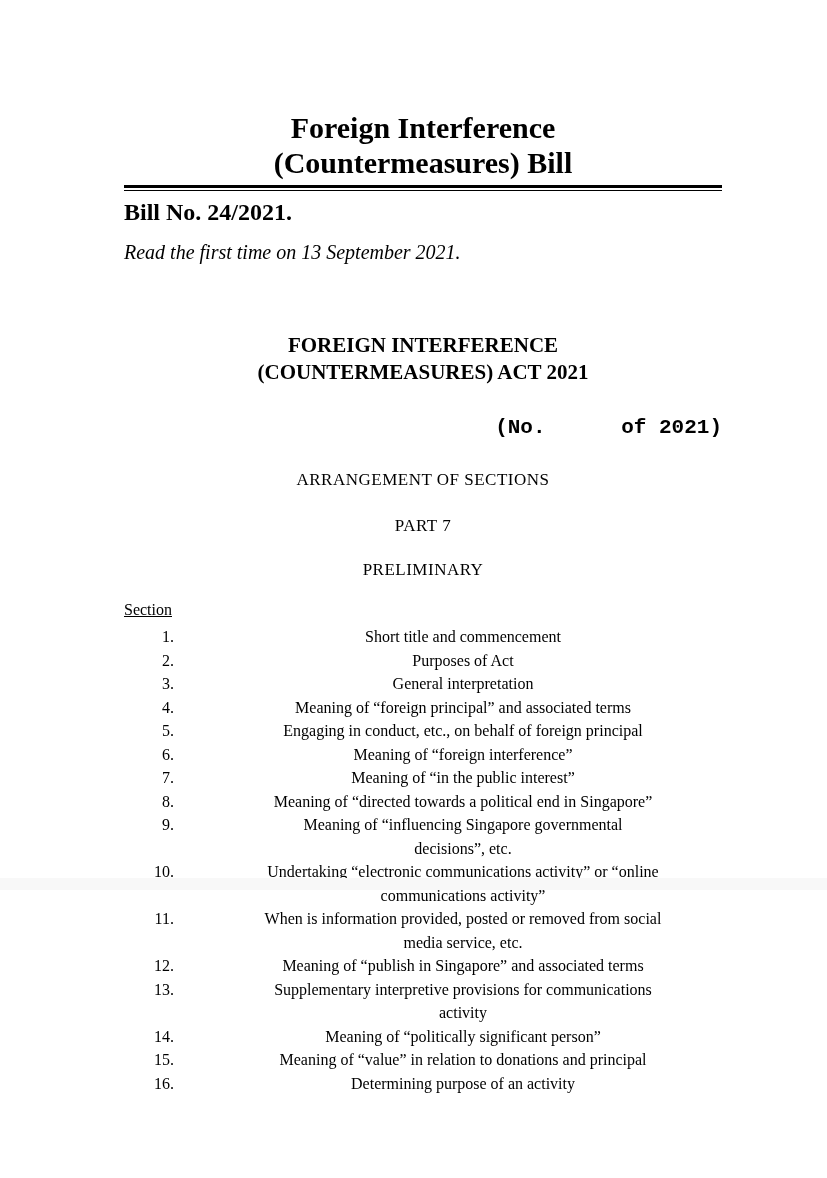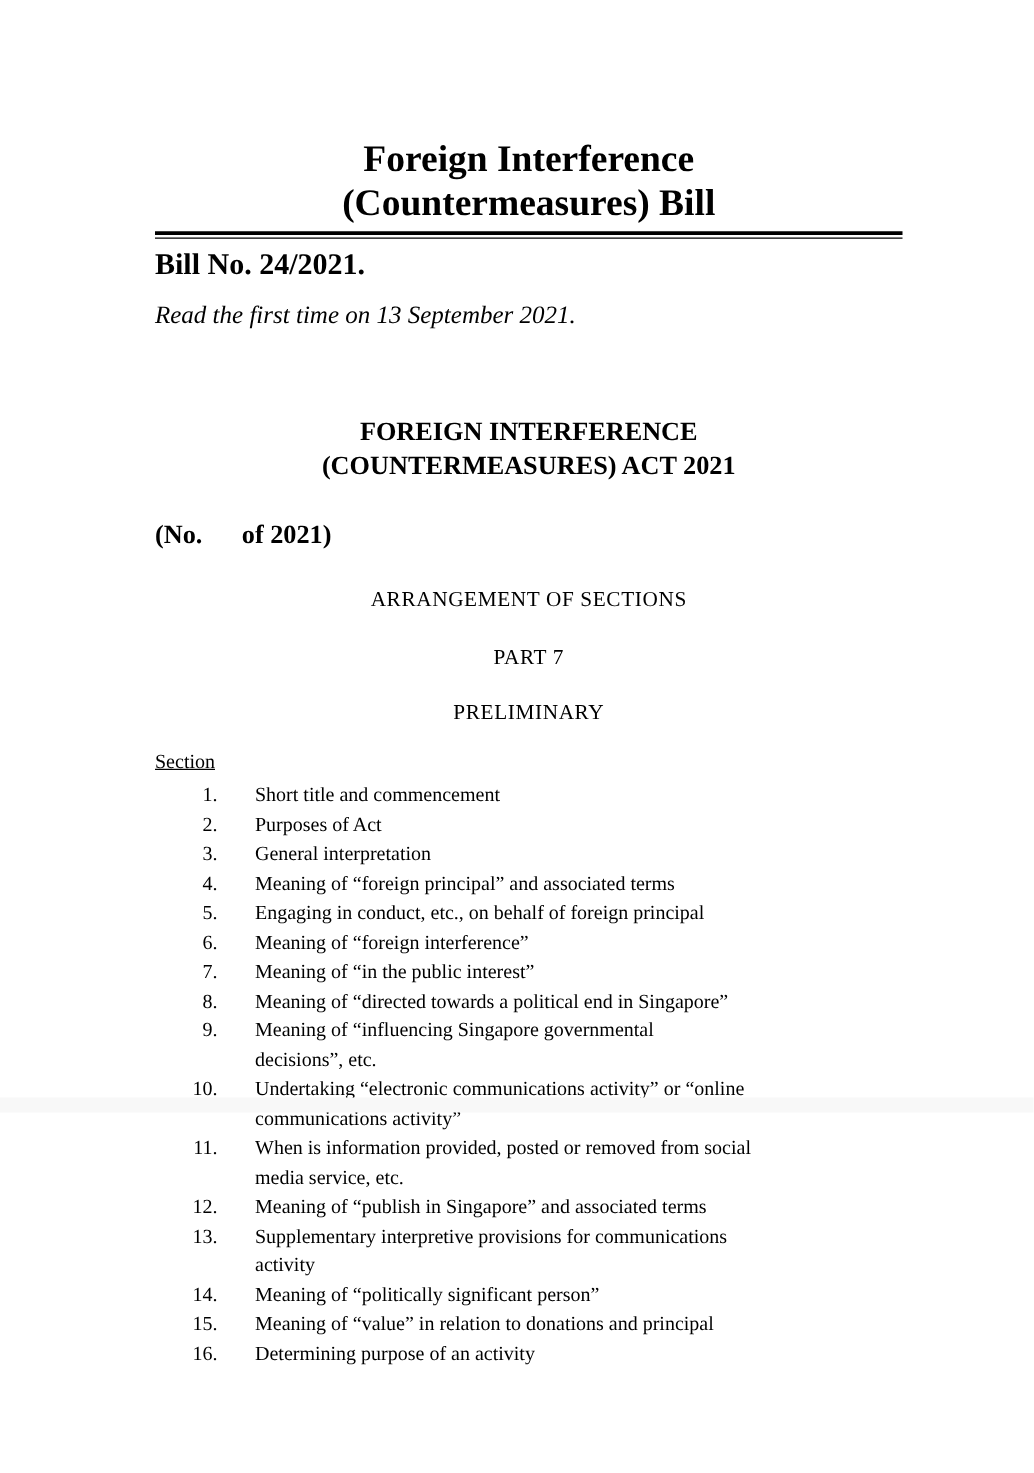--- a/index.html
+++ b/index.html
@@ -38,22 +38,23 @@
   .act-title {
     margin-top: 69px;
     font-size: 21px; font-weight: bold; line-height: 27px;
     text-align: center;
   }
   .act-title span { display: block; }
 
   .act-no {
     margin-top: 28px;
     font-size: 21px; font-weight: bold; line-height: 27px;
-    text-align: left;
+    text-align: right;
     white-space: pre;
+    font-family: Liberation Mono, monospace;
   }
 
   .arrangement, .part, .preliminary {
     font-size: 17px; font-weight: normal; line-height: 22px;
     letter-spacing: 0.5px;
     text-align: center;
   }
   .arrangement { margin-top: 28px; }
   .part        { margin-top: 24px; }
   .preliminary { margin-top: 22px; }
@@ -72,20 +73,21 @@
   }
   .sections li { display: flex; align-items: flex-start; }
   .sections .num {
     flex: 0 0 80px;
     padding-right: 30px;
     text-align: right;
   }
   .sections .txt {
     width: 518px;
     white-space: pre-line;
+    text-align: center;
   }
 
   .bottom-strip {
     position: absolute; left: 0; right: 0; bottom: 0;
     height: 12px; background: #f8f8f8;
   }
 </style>
 </head>
 <body>
 

